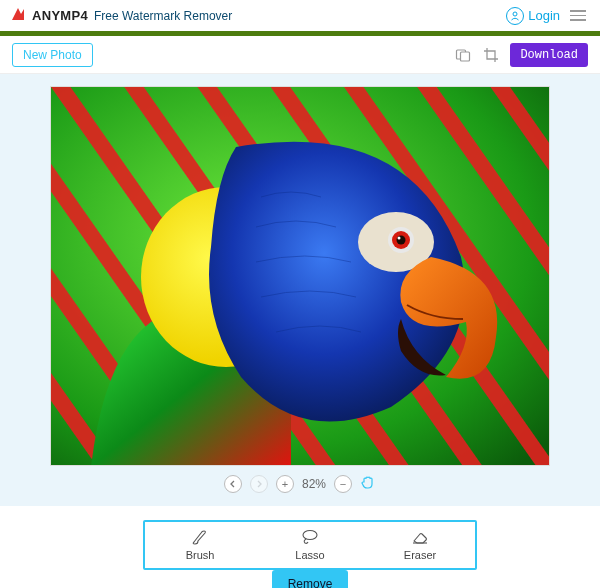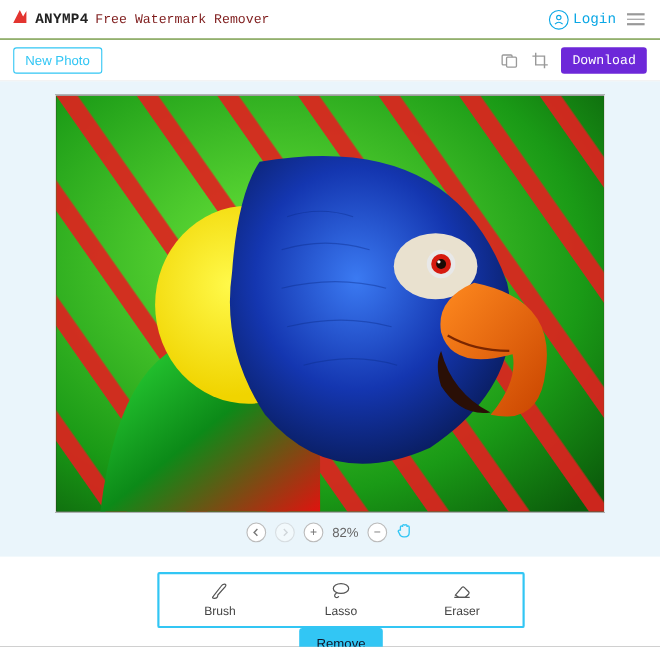--- a/index.html
+++ b/index.html
@@ -4,25 +4,25 @@
 <style>
   * { box-sizing: border-box; }
   html, body { margin:0; padding:0; }
   body {
     width:600px; height:588px; overflow:hidden;
     font-family: Arial, Helvetica, sans-serif;
     background:#fff; color:#333;
   }
   .header {
     display:flex; align-items:center; justify-content:space-between;
-    padding:6px 12px 6px 10px; height:36px; border-bottom:1px solid #4d7c0f;font-family:Liberation Mono, monospace;
+    padding:6px 12px 6px 10px; height:36px; border-bottom:5px solid #4d7c0f;
   }
   .brand { display:flex; align-items:center; gap:6px; }
   .brand-name { font-weight:700; font-size:13px; color:#222; letter-spacing:0.3px; }
-  .brand-sub { font-size:12px; color:#7f1d1d; }
+  .brand-sub { font-size:12px; color:#0c4a6e; }
   .header-right { display:flex; align-items:center; gap:8px;justify-content:flex-end; }
   .login { display:flex; align-items:center; gap:4px; color:#0aa7e5; font-size:13px; cursor:pointer; }
   .login-avatar {
     width:18px; height:18px; border-radius:50%; border:1.5px solid #0aa7e5;
     display:flex; align-items:center; justify-content:center;
   }
   .hamburger { width:20px; display:flex; flex-direction:column; gap:3px; cursor:pointer; padding:2px; }
   .hamburger span { height:1.5px; background:#999; }
 
   .toolbar {

